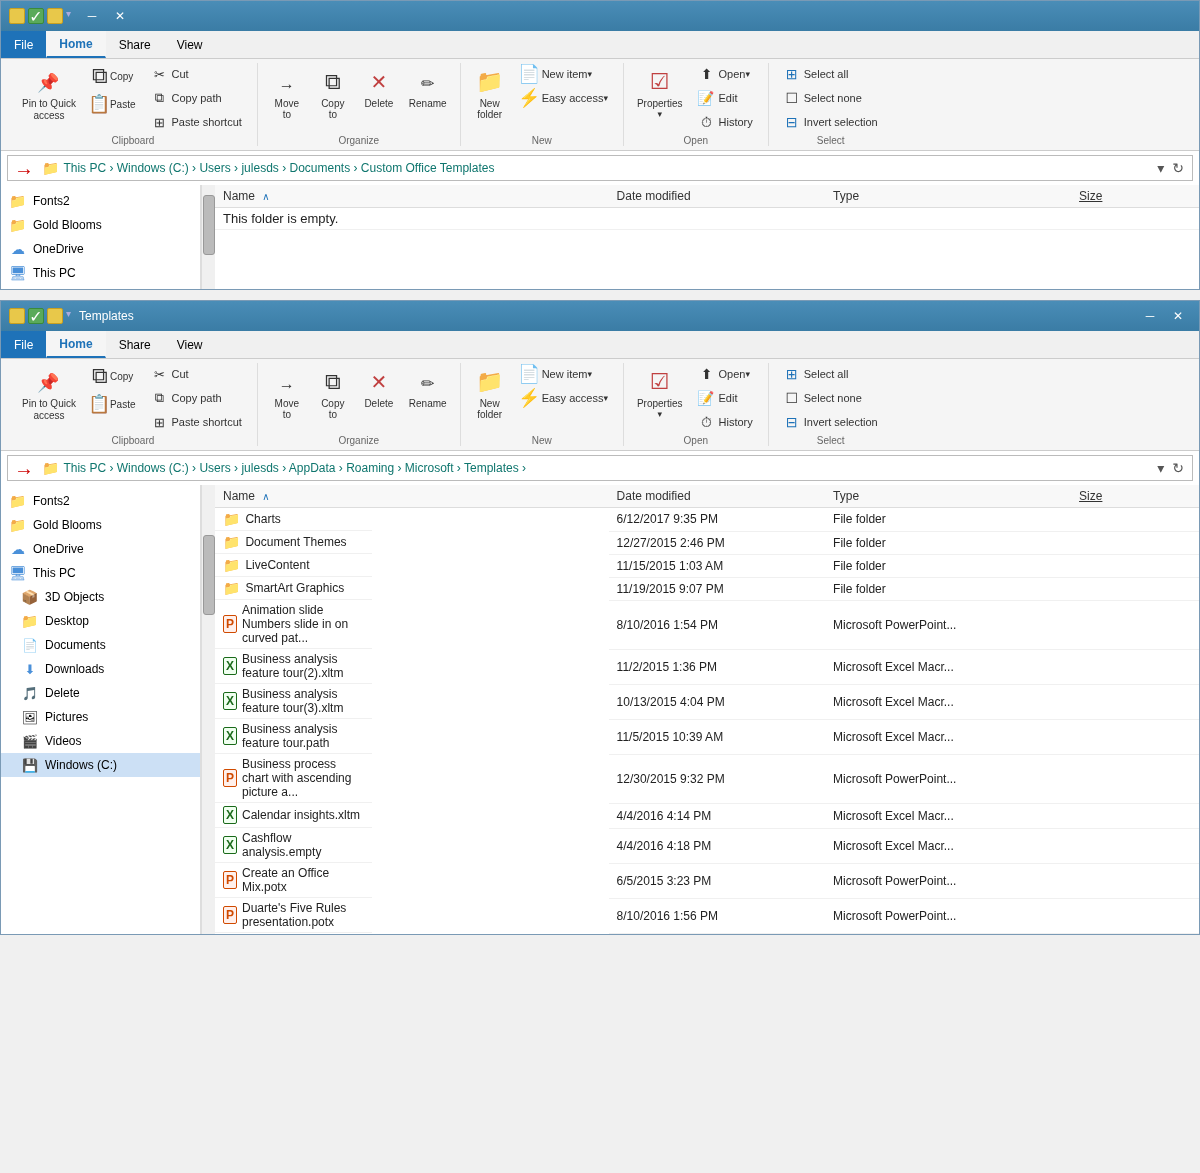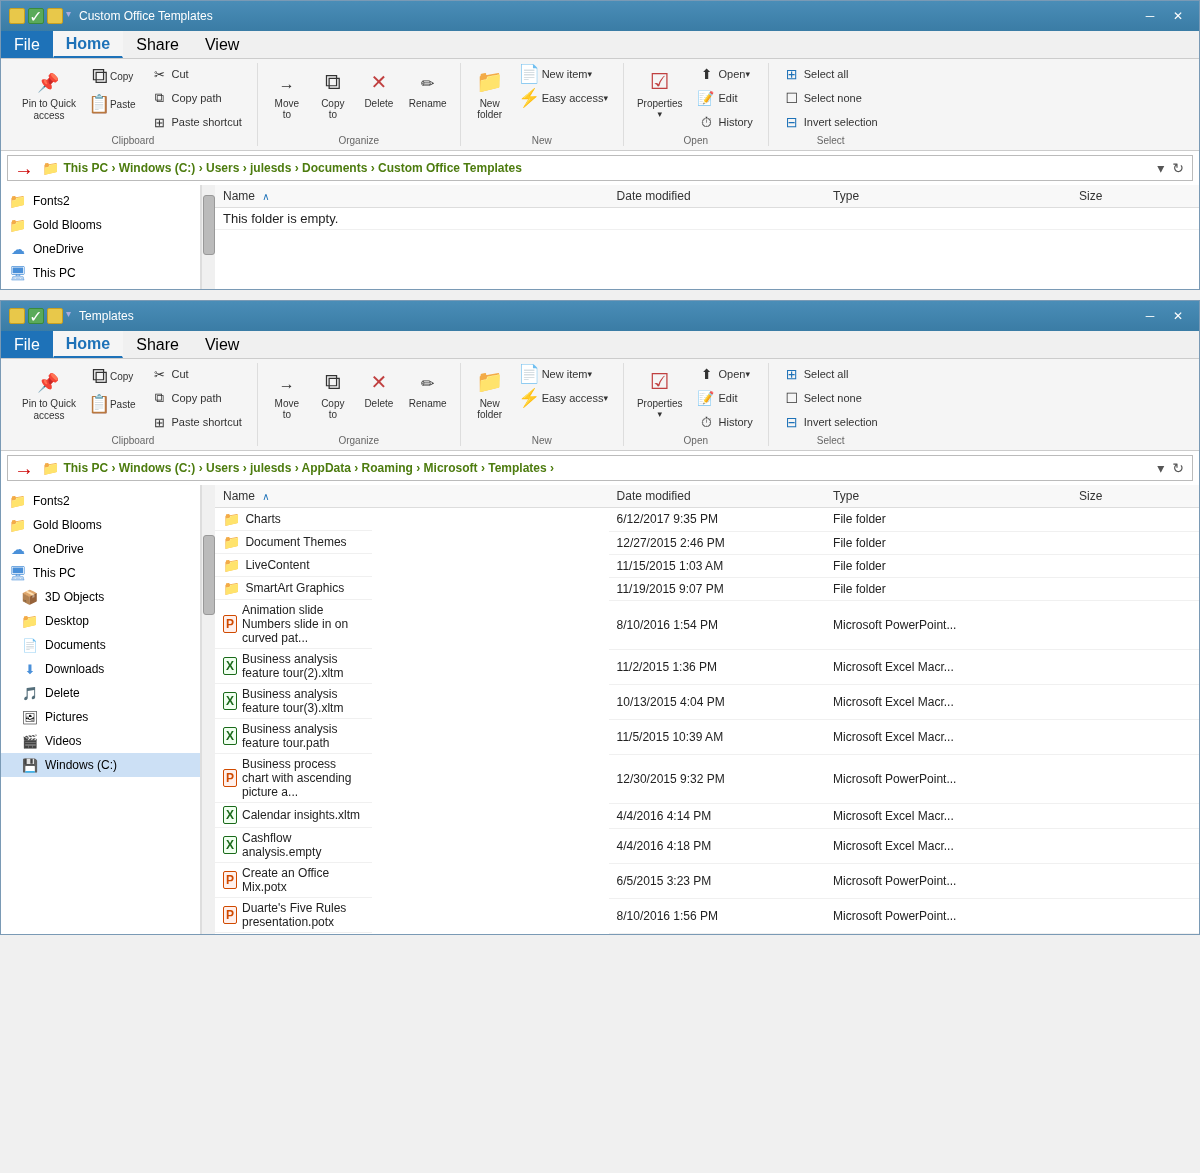--- a/index.html
+++ b/index.html
@@ -54,21 +54,21 @@
     
     .tab-bar {
       background: #f0f0f0;
       display: flex;
       align-items: flex-end;
       height: 28px;
       border-bottom: 1px solid #ccc;
     }
     .tab-item {
       padding: 0 12px;
-      font-size: 16px;
+      font-size: 12px;
       cursor: pointer;
       height: 100%;
       display: flex; align-items: center;
       border: 1px solid transparent;
     }
     .tab-item.active {
       background: #1e72b8;
       color: #fff;
       border-color: #1e72b8;
     }
@@ -169,22 +169,21 @@
       font-size: 14px;
       margin-right: 4px;
       color: #e8c84a;
     }
     .address-path {
       flex: 1;
       font-size: 12px;
       color: #1e72b8;
     }
     .address-path span {
-      color: #4d7c0f;
-      font-weight: bold;
+      color: #0f766e;
     }
     .address-controls {
       display: flex; gap: 4px;
     }
     .addr-btn {
       font-size: 14px; cursor: pointer; color: #555;
       border: none; background: none; padding: 2px;
     }
 
     
@@ -249,21 +248,21 @@
       cursor: pointer;
     }
     .file-table td {
       padding: 3px 8px;
       border-bottom: 1px solid #f0f0f0;
       color: #222;
     }
     .file-table .col-name { width: 40%; }
     .file-table .col-date { width: 22%; }
     .file-table .col-type { width: 25%; }
-    .file-table .col-size { width: 13%; }
+    .file-table .col-size { width: 13%; text-decoration: underline; }
     .empty-msg {
       color: #888;
       padding: 20px 30px;
       font-size: 13px;
     }
     .sort-arrow { color: #1e72b8; font-size: 10px; margin-left: 4px; }
 
     
     .cut-icon::before { content: "✂"; }
     .copy-icon-u::before { content: "⧉"; }
@@ -289,21 +288,20 @@
 
 <div class="explorer-window">
 
   <div class="title-bar">
     <div class="title-bar-icons">
       <div class="title-icon" style="background:#e8c84a"></div>
       <div class="title-icon check">✓</div>
       <div class="title-icon" style="background:#e8c84a"></div>
       <span style="font-size:10px;color:#aad">▾</span>
     </div>
-    <span class="title-bar-title">Custom Office Templates</span>
     <div class="title-bar-controls">
       <button class="title-ctrl-btn">─</button>
       <button class="title-ctrl-btn close">✕</button>
     </div>
   </div>
 
   <div class="tab-bar">
     <div class="tab-item active">File</div>
     <div class="tab-item" style="background:#f5f5f5;color:#1e72b8;font-weight:bold;border-bottom:2px solid #1e72b8;">Home</div>
     <div class="tab-item">Share</div>

